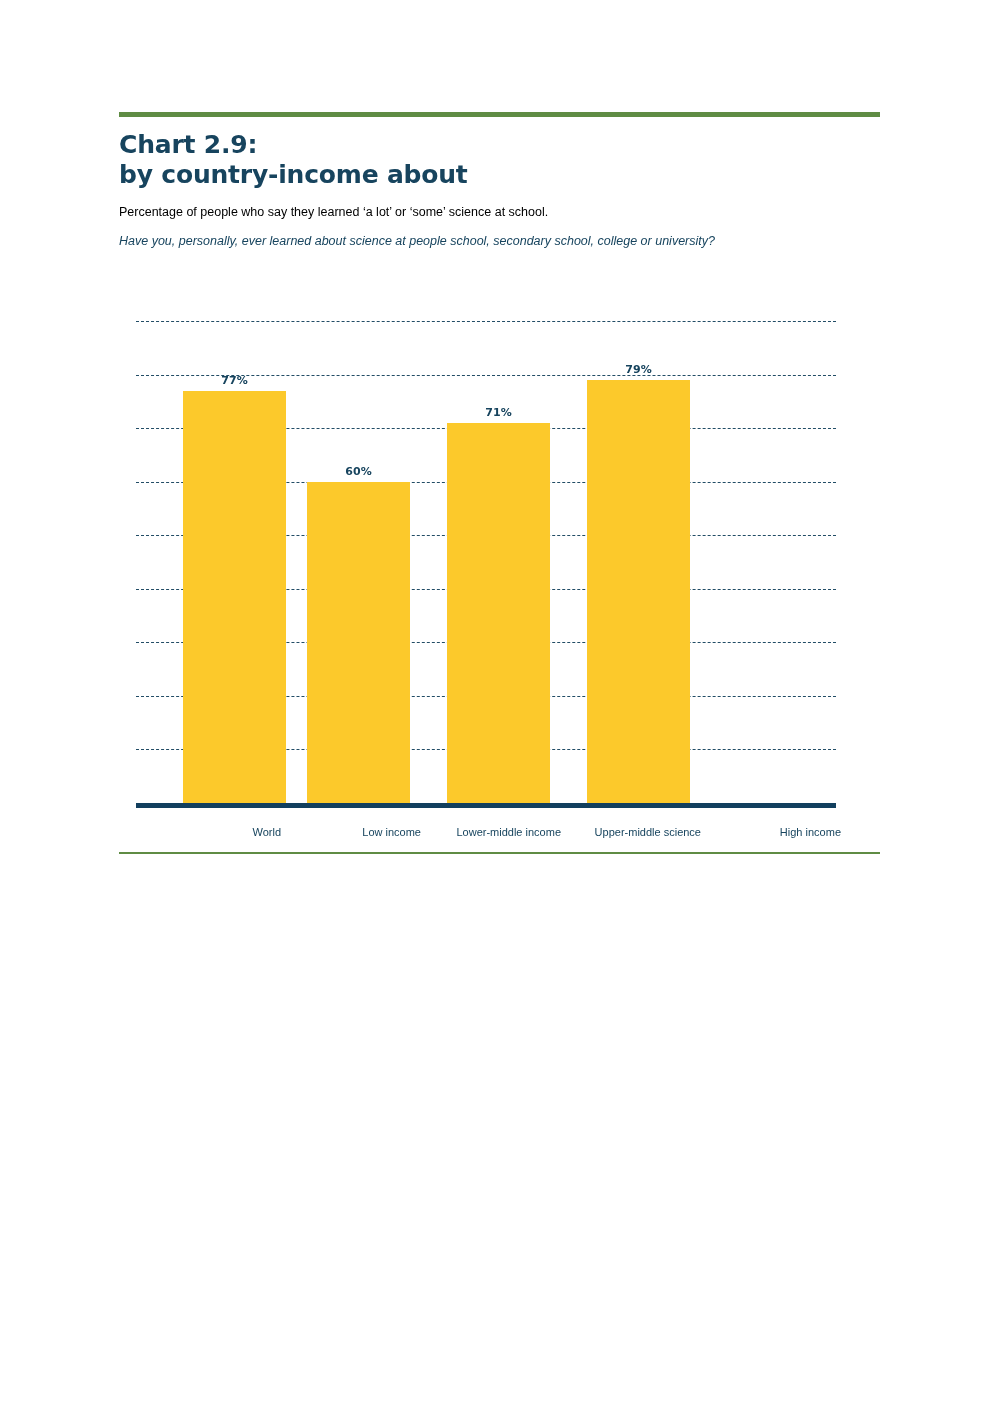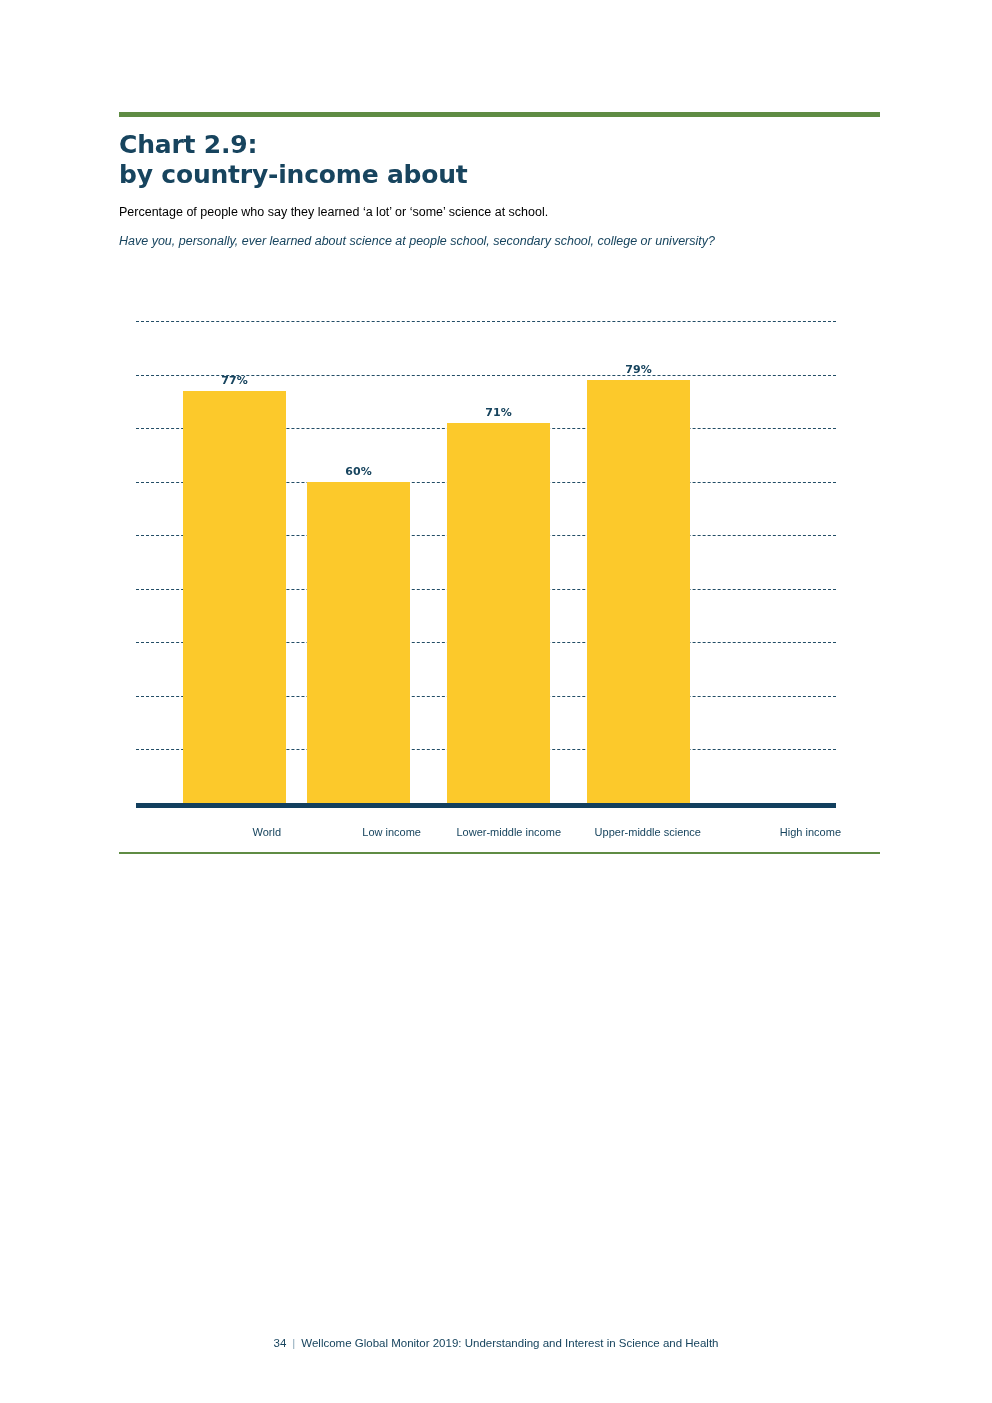--- a/index.html
+++ b/index.html
@@ -223,17 +223,14 @@
         <div class="axis-label" style="left: -5px;">World</div>
         <div class="axis-label" style="left: 135px;">Low income</div>
         <div class="axis-label" style="left: 275px;">Lower-middle income</div>
         <div class="axis-label" style="left: 415px;">Upper-middle science</div>
         <div class="axis-label" style="left: 555px;">High income</div>
       </div>
   </div>
 
   <div class="rule-bottom"></div>
 
-  <div class="footer">
-    <span class="pagenum">34</span><span class="sep">|</span><span>Wellcome Global Monitor 2019: Understanding and Interest in Science and Health</span>
-  </div>
 
 </div>
 
 </body></html>

